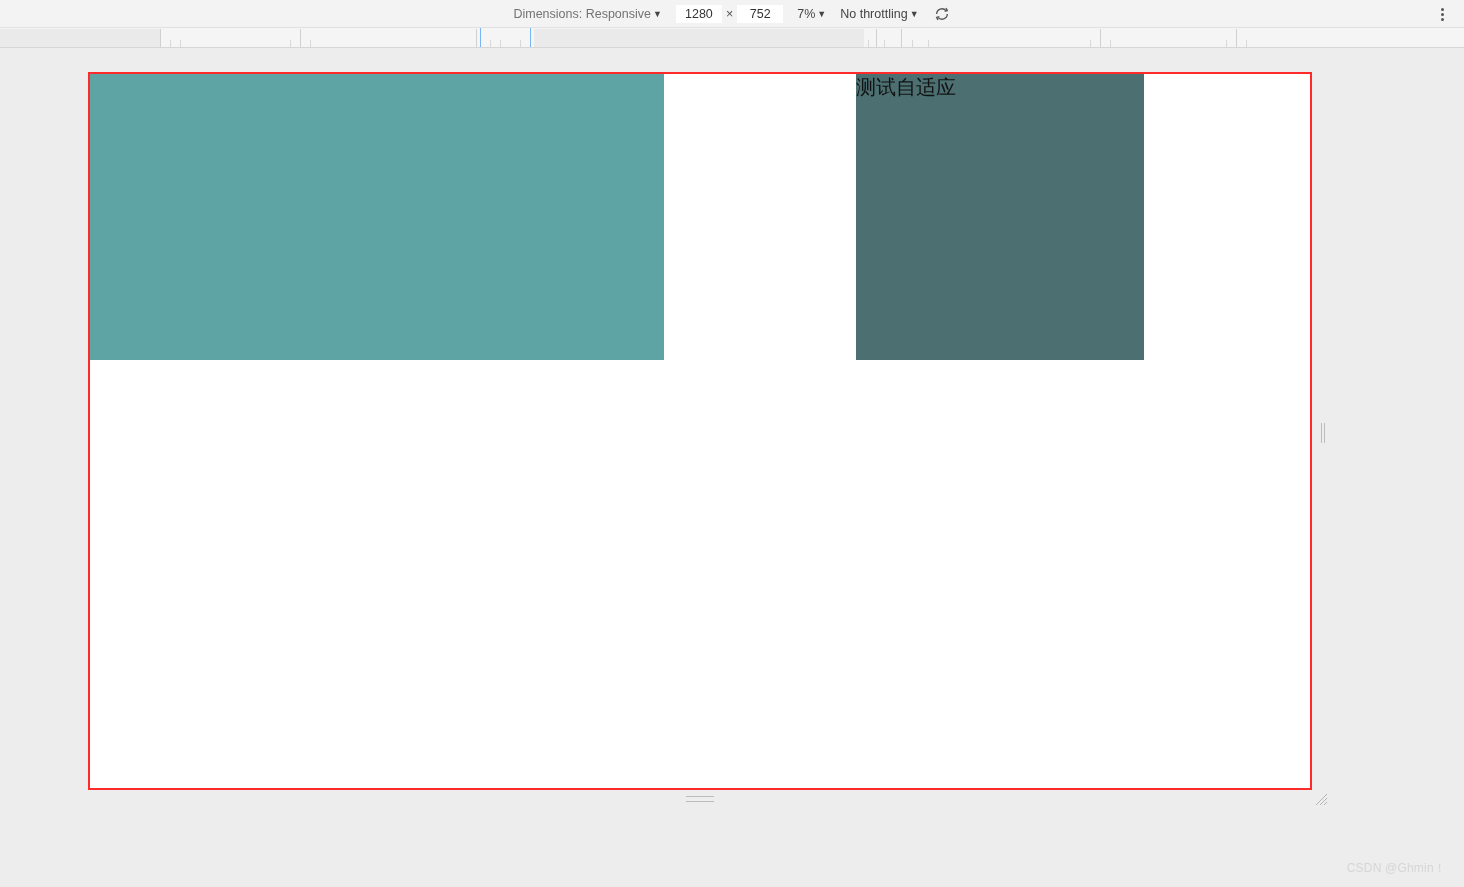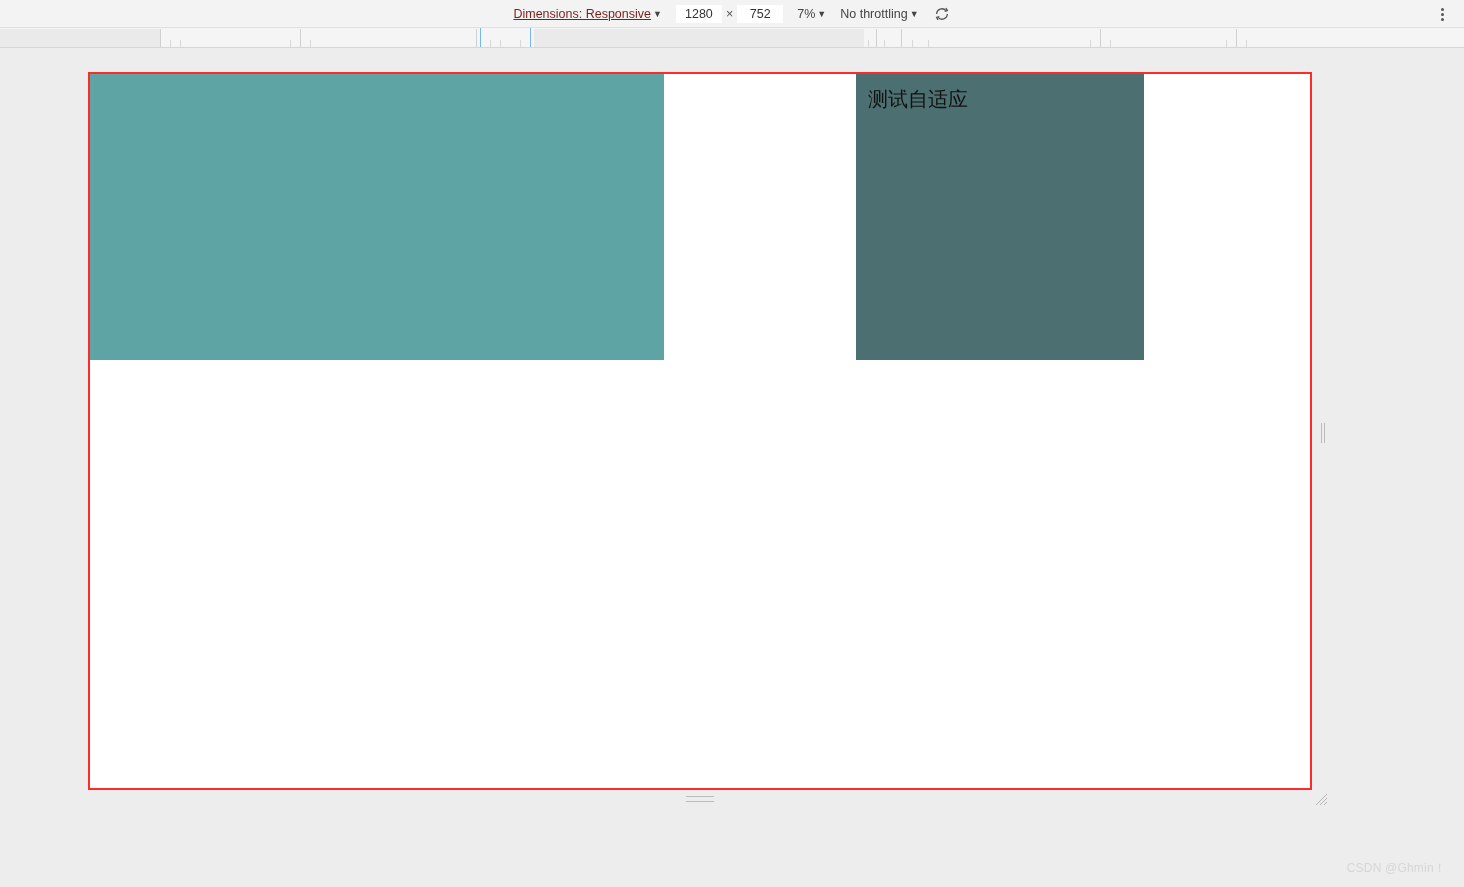--- a/index.html
+++ b/index.html
@@ -21,21 +21,21 @@
       font-size: 12.5px;
       color: #444;
       border-bottom: 1px solid #e0e0e0;
       position: relative;
     }
     .toolbar-group {
       display: flex;
       align-items: center;
       gap: 14px;
     }
-    .dim-label { color: #7f1d1d; text-decoration: underline; }
+    .dim-label { color: #737373; }
     .dim-caret { font-size: 9px; margin-left: 2px; }
     .dim-input {
       width: 46px;
       height: 18px;
       background: #fff;
       border: none;
       text-align: center;
       font-size: 12.5px;
       padding: 0 2px;
       color: #333;
@@ -125,21 +125,21 @@
     .box-b {
       position: absolute;
       left: 766px;
       top: 0;
       width: 288px;
       height: 286px;
       background: #4c6f72;
       color: #111;
       font-size: 20px;
       font-family: "Microsoft YaHei", Arial, sans-serif;
-      padding: 12px;
+      padding: 0;
       line-height: 26px;
     }
     
     .drag-handle {
       position: absolute;
       left: 88px;
       top: 742px;
       width: 1224px;
       height: 18px;
       background: transparent;

